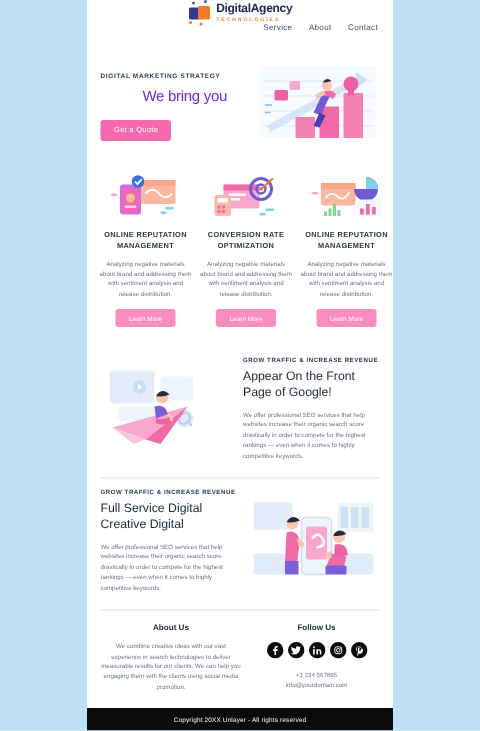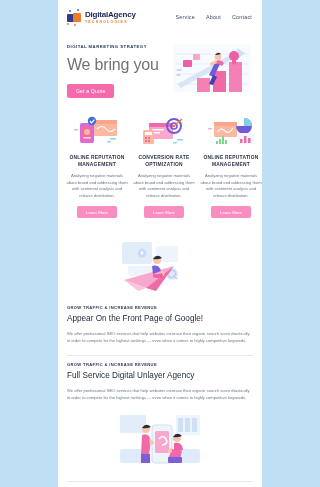--- a/index.html
+++ b/index.html
@@ -6,60 +6,60 @@
   html,body { width:320px; height:487px; }
   body {
     background:#bfdff5;
     font-family:"Liberation Sans", sans-serif;
     -webkit-font-smoothing:antialiased;
   }
   .page { width:320px; height:487px; position:relative; overflow:hidden; background:#bfdff5; }
   .col { position:absolute; left:58px; top:0; width:204px; background:#ffffff; min-height:487px; }
 
   
-  .header { height:34px; display:flex; align-items:center; padding:0 8px 0 9px; }
+  .header { height:34px; display:flex; align-items:center; padding:0 8px 0 9px;flex-direction:column; }
   .logo { display:flex; align-items:flex-start; gap:3px; }
   .logo-mark { position:relative; width:15px; height:15px; margin-top:1px; }
   .lm { position:absolute; border-radius:1px; }
   .lm.b1 { left:0; top:4px; width:7px; height:8px; background:#2f3b8f; }
   .lm.b2 { left:6px; top:3px; width:8px; height:9px; background:#f07b28; }
   .lm.d1 { left:2px; top:0px; width:2px; height:2px; background:#4a5ac4; border-radius:50%; }
   .lm.d2 { left:10px; top:-1px; width:2px; height:2px; background:#4a5ac4; border-radius:50%; }
   .lm.d3 { left:0px; top:13px; width:2px; height:2px; background:#f07b28; border-radius:50%; }
   .lm.d4 { left:7px; top:14px; width:2px; height:2px; background:#f07b28; border-radius:50%; }
   .logo-text { line-height:1; padding-top:2px; }
   .logo-name { font-size:8px; font-weight:bold; color:#1c2452; letter-spacing:-0.2px; }
   .logo-sub { font-size:3.4px; font-weight:bold; color:#f07b28; letter-spacing:1.3px; margin-top:1.5px; }
   .nav { margin-left:auto; display:flex; gap:11px; padding-right:2px; }
   .nav a { font-size:5.4px; color:#3d4a63; text-decoration:none; letter-spacing:.2px; }
 
   
   .hero { display:flex; padding:6px 9px 10px 9px; align-items:center; }
   .hero-left { width:106px; }
   .eyebrow { font-size:4.3px; font-weight:bold; color:#2b3a55; letter-spacing:.45px; margin-bottom:6px; }
-  .hero-h1 { font-size:16px; line-height:1.28; color:#737373; font-weight:400; letter-spacing:-.2px; }
+  .hero-h1 { font-size:10px; line-height:1.28; color:#6d28d9; font-weight:400; letter-spacing:-.2px;margin-left:28px; }
   .btn-pink {
     display:inline-block; margin-top:8px; background:#f56aad; color:#fff;
     font-size:5px; padding:4px 9px; border-radius:2px; border:none; letter-spacing:.2px;
   }
   .hero-art { width:82px; height:62px; position:relative; margin-left:2px; }
 
   
   .cards { display:flex; gap:5px; padding:2px 8px 12px 8px; }
   .card { width:62px; text-align:center; }
   .card-art { height:34px; position:relative; margin-bottom:6px; }
   .card-title { font-size:4.9px; font-weight:bold; color:#2b3445; letter-spacing:.25px; line-height:1.45; }
   .card-body { font-size:4.1px; color:#6a7487; line-height:1.6; margin-top:5px; }
   .btn-learn {
     display:inline-block; margin-top:7px; background:#f98dc0; color:#fff;
     font-size:4.3px; padding:3.5px 9px; border-radius:2px; border:none;
   }
 
   
-  .feature { display:flex; align-items:center; padding:6px 9px 8px 9px; gap:7px;flex-direction:column; }
+  .feature { display:flex; align-items:center; padding:6px 9px 8px 9px; gap:7px; }
   .feature.reverse { }
   .feat-art { width:88px; height:62px; position:relative; flex:none; }
   .feat-text { flex:1; }
   .feat-eyebrow { font-size:4.1px; font-weight:bold; color:#2b3a55; letter-spacing:.35px; margin-bottom:4px; }
   .feat-h2 { font-size:8.2px; line-height:1.32; color:#232c3d; font-weight:400; }
   .feat-p { font-size:4.1px; color:#6a7487; line-height:1.68; margin-top:6px; }
 
   .divider { height:1px; background:#e7e9ee; margin:2px 9px 0 9px; }
 
   
@@ -267,21 +267,21 @@
       <div class="feat-h2">Appear On the Front Page of Google!</div>
       <div class="feat-p">We offer professional SEO services that help websites increase their organic search score drastically in order to compete for the highest rankings — even when it comes to highly competitive keywords.</div>
     </div>
   </div>
 
   <div class="divider"></div>
 
   <div class="feature reverse">
     <div class="feat-text">
       <div class="feat-eyebrow">GROW TRAFFIC &amp; INCREASE REVENUE</div>
-      <div class="feat-h2">Full Service Digital Unlayer Agency</div>
+      <div class="feat-h2">Full Service Digital Creative Digital</div>
       <div class="feat-p">We offer professional SEO services that help websites increase their organic search score drastically in order to compete for the highest rankings — even when it comes to highly competitive keywords.</div>
     </div>
     <div class="feat-art">
       <svg viewBox="0 0 88 62" width="88" height="62">
         <rect x="4" y="6" width="26" height="18" rx="1.5" fill="#e3edfa"></rect>
         <rect x="60" y="6" width="24" height="20" rx="1.5" fill="#eef4fc"></rect>
         <g fill="#cfe0f5">
               <rect x="62" y="9" width="5" height="14"></rect>
               <rect x="69" y="9" width="5" height="14"></rect>
               <rect x="76" y="9" width="5" height="14"></rect>

